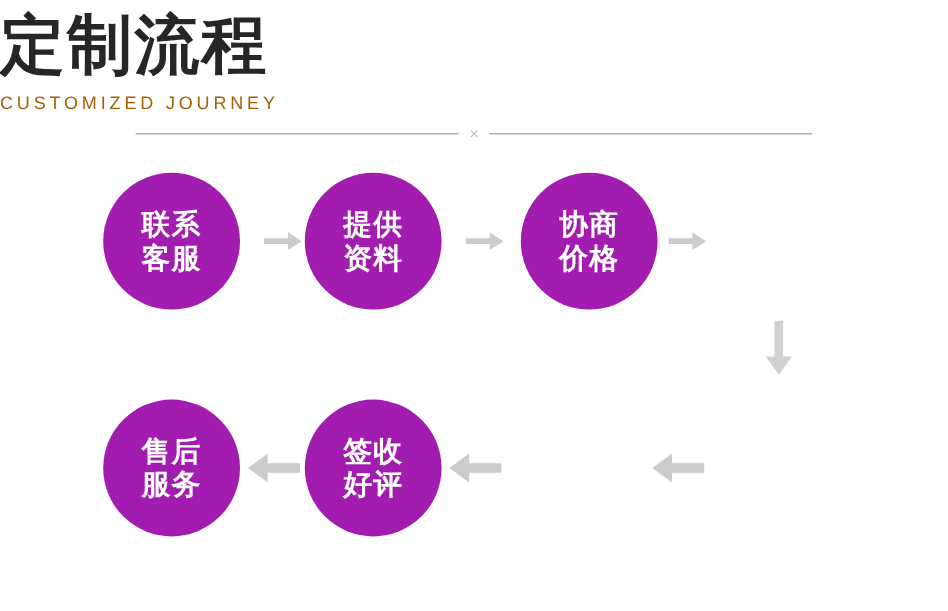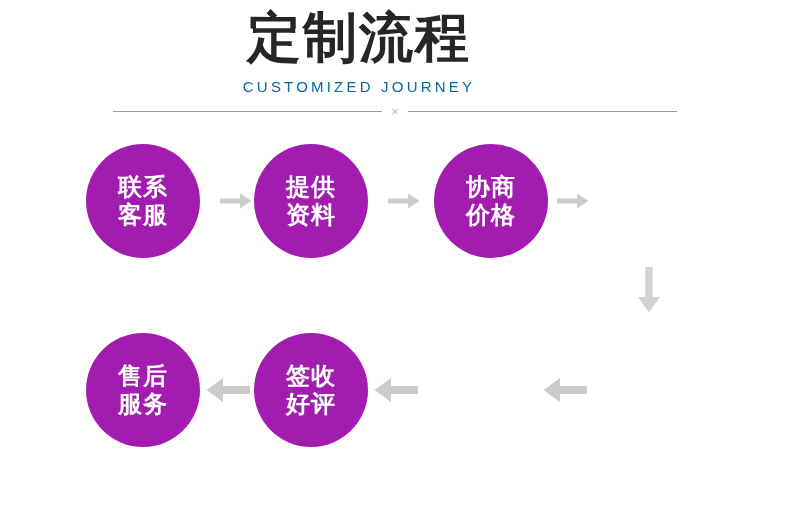--- a/index.html
+++ b/index.html
@@ -15,39 +15,39 @@
     font-family: "Liberation Sans", "DejaVu Sans", sans-serif;
     -webkit-font-smoothing: antialiased;
   }
 
   
   .header {
     position: absolute;
     left: 0;
     top: 0;
     width: 718px;
-    text-align: center;
+    text-align: left;
   }
   .page-title {
     margin: 0;
     padding-top: 6px;
     font-size: 54px;
     line-height: 64px;
     font-weight: bold;
     color: #262626;
     letter-spacing: 2px;
     font-family: "DejaVu Sans", "Liberation Sans", sans-serif;
   }
   .page-subtitle {
     margin: 0;
     padding-top: 8px;
     font-size: 15px;
     line-height: 18px;
     font-weight: normal;
-    color: #0369a1;
+    color: #a16207;
     letter-spacing: 3.2px;
     font-family: "Liberation Sans", sans-serif;
   }
 
   
   .divider {
     position: absolute;
     left: 113px;
     top: 102px;
     width: 564px;

